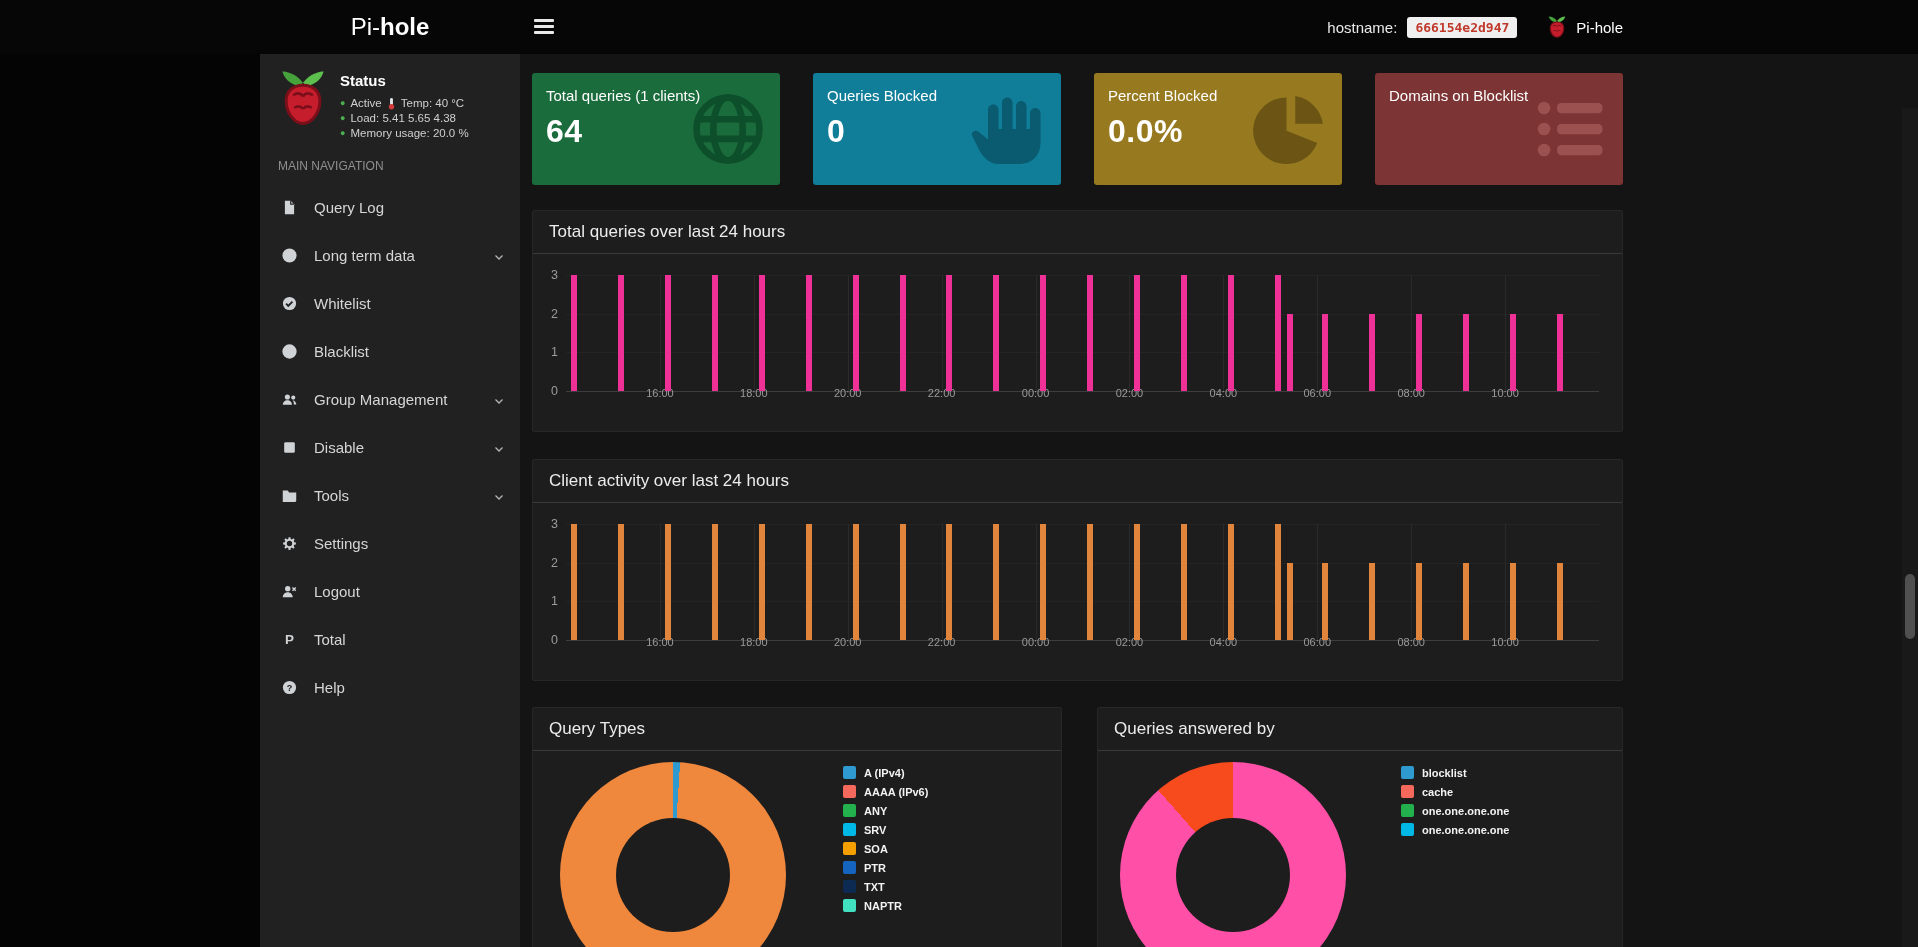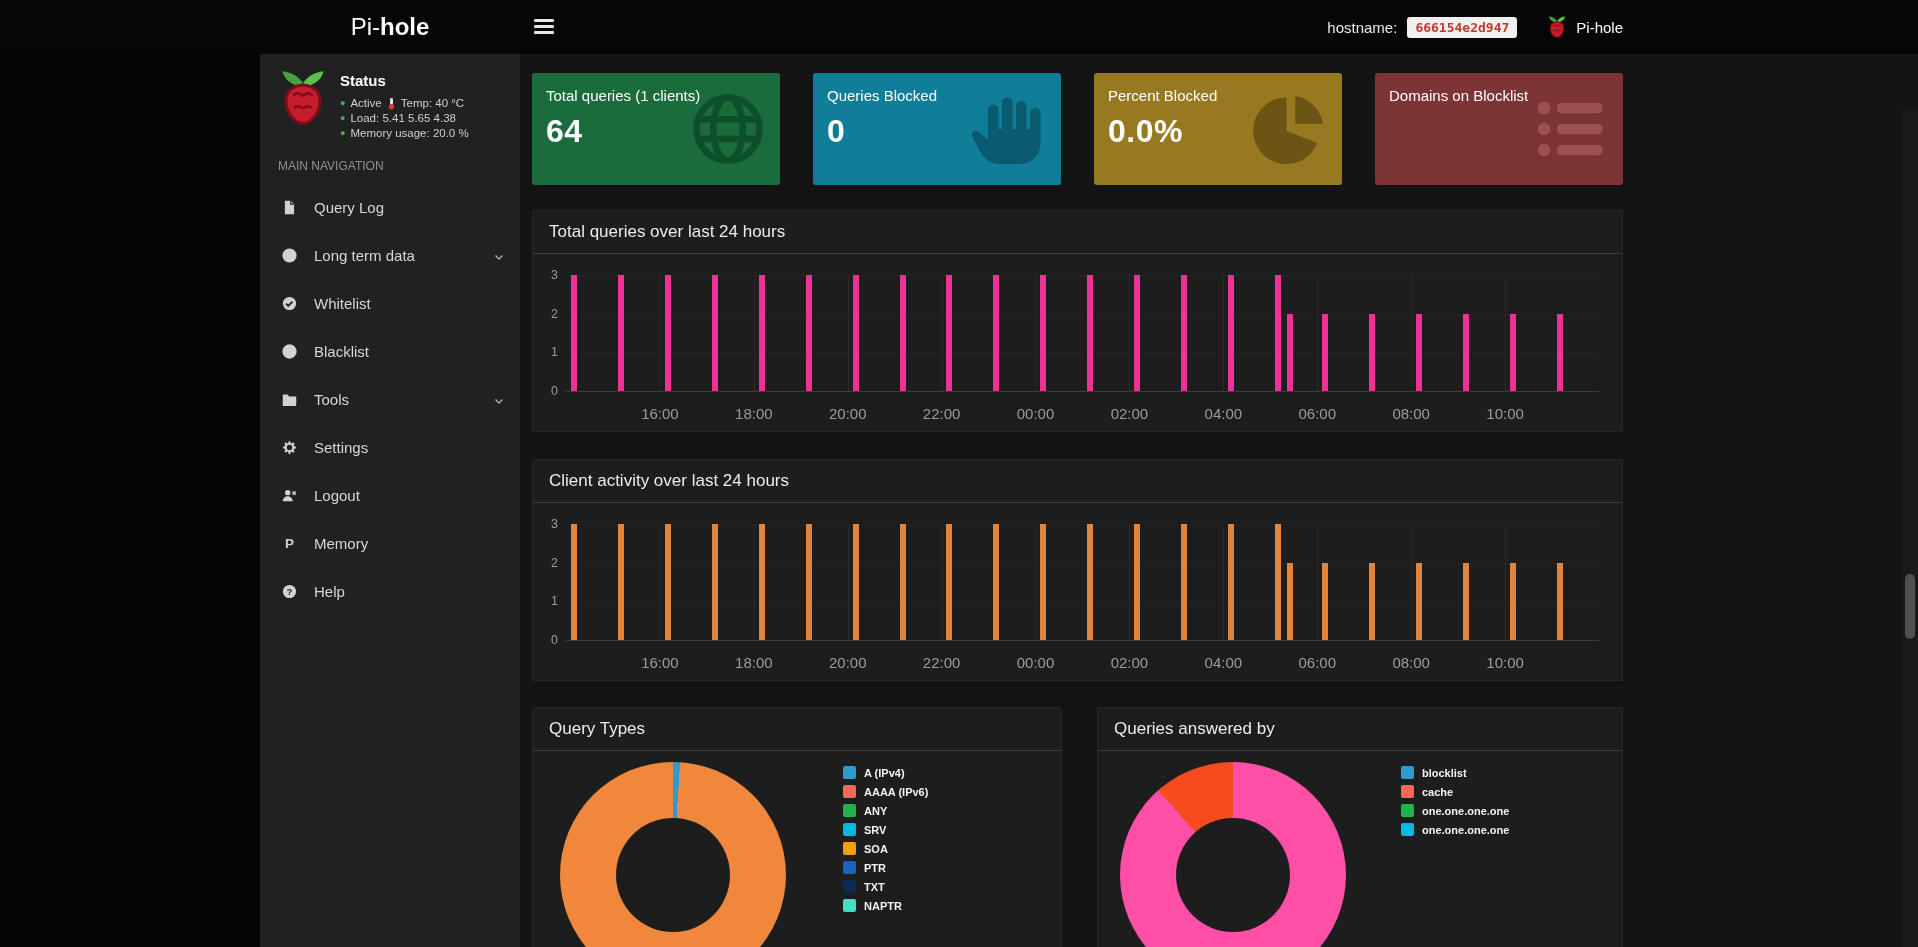--- a/index.html
+++ b/index.html
@@ -43,21 +43,21 @@
   .panel{background:#1d1d1d;border:1px solid #272727;border-radius:2px;}
   .panel-queries{margin-top:25px;}
   .panel-clients{margin-top:27px;}
   .panel-header{padding:11px 16px;border-bottom:1px solid #3a3a3a;color:#ececec;font-size:17px;}
   .chart-wrap{position:relative;height:177px;margin:0 23px 0 33px;}
   .gridline-h{position:absolute;left:0;right:0;height:1px;background:#242424;}
   .gridline-h.baseline{background:#3d3d3d;}
   .gridline-v{position:absolute;top:21px;height:116px;width:1px;background:#2a2a2a;}
   .ytick{position:absolute;left:-30px;width:22px;text-align:right;transform:translateY(-50%);
     color:#9b9b9b;font-size:12.5px;}
-  .xtick{position:absolute;top:151px;transform:translateX(-50%);color:#9b9b9b;font-size:15px;}
+  .xtick{position:absolute;top:133px;transform:translateX(-50%);color:#9b9b9b;font-size:11px;}
   .bar{position:absolute;width:6px;}
   
   .row2{display:flex;gap:35px;margin-top:26px;}
   .donut-panel{height:400px;box-sizing:border-box;}
   .donut-panel.p1{width:530px;}
   .donut-panel.p2{width:526px;}
   .donut-body{position:relative;height:355px;}
   .donut{position:absolute;top:11px;width:226px;height:226px;border-radius:50%;}
   .donut::after{content:"";position:absolute;inset:56px;border-radius:50%;background:#1d1d1d;}
   .p1 .donut{left:27px;}
@@ -163,20 +163,45 @@
           <svg viewBox="0 0 24 24" fill="none" stroke="currentColor" stroke-width="2.6">
             <circle cx="12" cy="12" r="8.8"></circle>
             <path d="M5.9 5.9l12.2 12.2"></path>
           </svg>
         </span>
         <span>Blacklist</span>
       </li>
       <li>
         <span class="mi">
           <svg viewBox="0 0 24 24">
+            <circle cx="9" cy="8.5" r="3.6"></circle>
+            <path d="M2.5 19.5c0-3.6 2.9-6.5 6.5-6.5s6.5 2.9 6.5 6.5z"></path>
+            <circle cx="17.3" cy="9.3" r="2.9"></circle>
+            <path d="M16.6 13.1c2.8.4 5 2.9 5 5.9h-3.5a8.4 8.4 0 00-1.5-5.9z"></path>
+          </svg>
+        </span>
+        <span>Group Management</span>
+        <span class="chev"><svg width="12" height="12" viewBox="0 0 24 24">
+            <path d="M5 9l7 7 7-7" fill="none" stroke="#b5b5b5" stroke-width="2.6"></path>
+          </svg></span>
+      </li>
+      <li>
+        <span class="mi">
+          <svg viewBox="0 0 24 24">
+            <rect x="4.5" y="4.5" width="15" height="15" rx="2"></rect>
+          </svg>
+        </span>
+        <span>Disable</span>
+        <span class="chev"><svg width="12" height="12" viewBox="0 0 24 24">
+            <path d="M5 9l7 7 7-7" fill="none" stroke="#b5b5b5" stroke-width="2.6"></path>
+          </svg></span>
+      </li>
+      <li>
+        <span class="mi">
+          <svg viewBox="0 0 24 24">
             <path d="M2.5 5h7l2 2.6h10V19.5a1.5 1.5 0 01-1.5 1.5H2.5z"></path>
           </svg>
         </span>
         <span>Tools</span>
         <span class="chev"><svg width="12" height="12" viewBox="0 0 24 24">
             <path d="M5 9l7 7 7-7" fill="none" stroke="#b5b5b5" stroke-width="2.6"></path>
           </svg></span>
       </li>
       <li>
         <span class="mi">
@@ -195,21 +220,21 @@
           </svg>
         </span>
         <span>Logout</span>
       </li>
       <li>
         <span class="mi">
           <svg viewBox="0 0 24 24">
             <text x="5.5" y="19" font-size="19" font-weight="bold" fill="currentColor">P</text>
           </svg>
         </span>
-        <span>Memory</span>
+        <span>Total</span>
       </li>
       <li>
         <span class="mi">
           <svg viewBox="0 0 24 24">
             <circle cx="12" cy="12" r="9.3"></circle>
             <text x="12" y="16.6" text-anchor="middle" font-size="13" font-weight="bold" fill="#212121">?</text>
           </svg>
         </span>
         <span>Help</span>
       </li>

